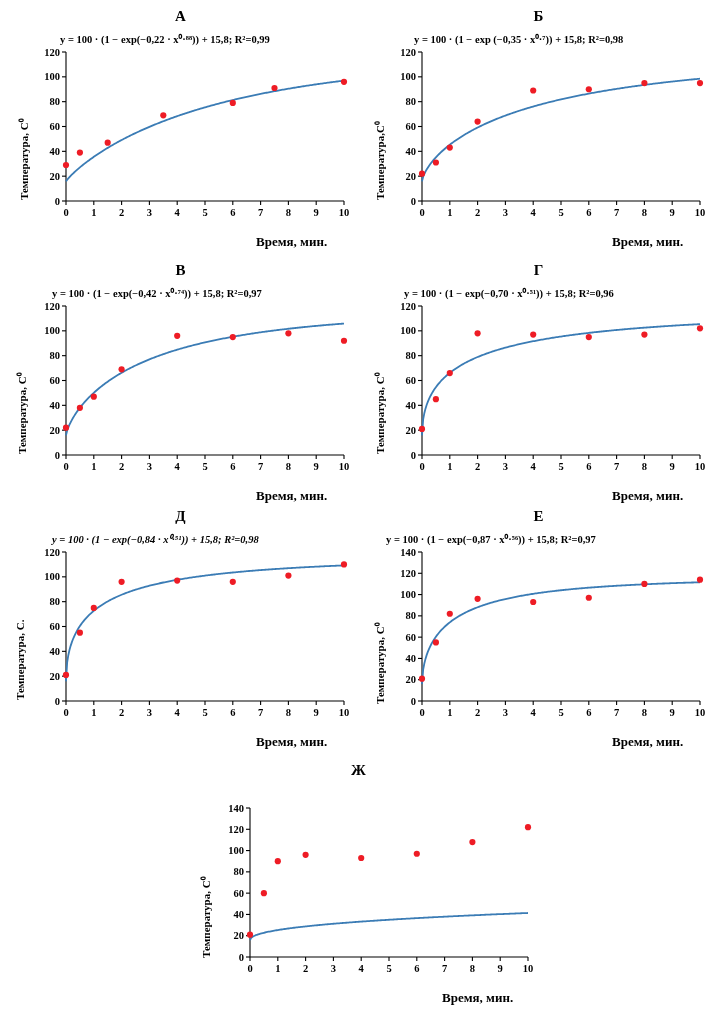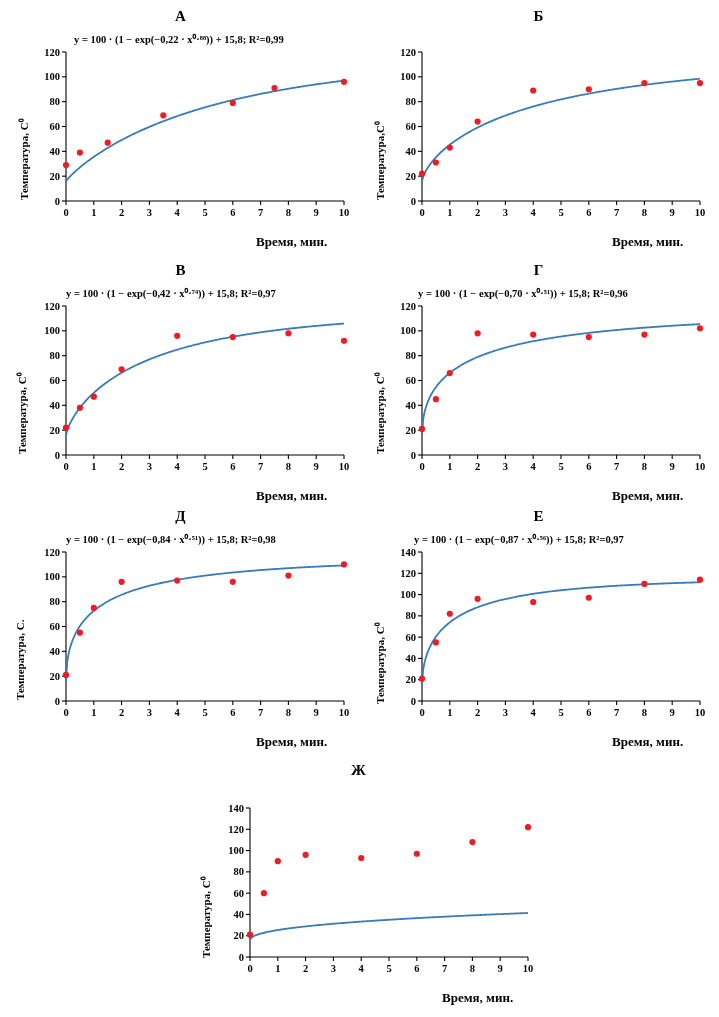--- a/index.html
+++ b/index.html
@@ -5,21 +5,21 @@
   html,body{margin:0;padding:0;background:#ffffff;}
   body{width:719px;height:1017px;font-family:"Liberation Serif",serif;color:#000;}
   .sheet{position:relative;width:719px;height:1017px;}
   .panel{position:absolute;}
   .panel-title{
     position:absolute;left:0;top:0;width:100%;text-align:center;
     font-family:"Liberation Serif",serif;font-weight:bold;font-size:15px;
   }
   .eq{
     position:absolute;font-family:"Liberation Serif",serif;font-weight:bold;
-    font-size:10.5px;white-space:nowrap;margin-left:14px;
+    font-size:10.5px;white-space:nowrap;
   }
   .plot{position:absolute;}
   .ylabel{
     position:absolute;font-weight:bold;font-size:11px;
     transform-origin:left top;transform:rotate(-90deg);white-space:nowrap;
   }
   .xlabel{
     position:absolute;font-weight:bold;font-size:13px;white-space:nowrap;
   }
   svg{display:block;}
@@ -86,20 +86,21 @@
           <circle cx="131.3" cy="91.325" r="3.1" class="pt"></circle>
           <circle cx="200.79999999999998" cy="78.90833333333333" r="3.1" class="pt"></circle>
           <circle cx="242.5" cy="64.00833333333334" r="3.1" class="pt"></circle>
           <circle cx="312" cy="57.8" r="3.1" class="pt"></circle>
         </svg>
     </div>
   </div>
 
   <div class="panel" style="left:366px;top:8px;width:345px;height:245px;">
     <div class="panel-title">Б</div>
+    <div class="eq" style="left:48px;top:24px;">y = 100 · (1 − exp (−0,35 · x⁰·⁷)) + 15,8; R²=0,98</div>
     <div class="ylabel" style="left:6px;top:192px;">Температура,С⁰</div>
     <div class="xlabel" style="left:246px;top:226px;">Время, мин.</div>
     <div class="plot" style="left:22px;top:16px;">
       <svg id="svg-b" width="320" height="205">
           <line x1="34" y1="28" x2="34" y2="177" class="axis"></line>
           <line x1="34" y1="177" x2="312" y2="177" class="axis"></line>
           <line x1="30" y1="177" x2="34" y2="177" class="tick"></line>
           <text x="28" y="180.6" class="ticklabel" text-anchor="end">0</text>
           <line x1="30" y1="152.16666666666666" x2="34" y2="152.16666666666666" class="tick"></line>
           <text x="28" y="155.76666666666665" class="ticklabel" text-anchor="end">20</text>
@@ -259,21 +260,21 @@
           <circle cx="145.2" cy="56.55833333333334" r="3.1" class="pt"></circle>
           <circle cx="200.79999999999998" cy="59.04166666666667" r="3.1" class="pt"></circle>
           <circle cx="256.4" cy="56.55833333333334" r="3.1" class="pt"></circle>
           <circle cx="312" cy="50.35000000000001" r="3.1" class="pt"></circle>
         </svg>
     </div>
   </div>
 
   <div class="panel" style="left:8px;top:508px;width:345px;height:245px;">
     <div class="panel-title">Д</div>
-    <div class="eq" style="left:44px;top:24px;">y = 100 · (1 − exp(−0,84 · x⁰·⁵¹)) + 15,8; R²=0,98</div>
+    <div class="eq" style="left:44px;top:24px;font-style:italic;">y = 100 · (1 − exp(−0,84 · x⁰·⁵¹)) + 15,8; R²=0,98</div>
     <div class="ylabel" style="left:6px;top:192px;">Температура, С.</div>
     <div class="xlabel" style="left:248px;top:226px;">Время, мин.</div>
     <div class="plot" style="left:24px;top:16px;">
       <svg id="svg-d" width="320" height="205">
           <line x1="34" y1="28" x2="34" y2="177" class="axis"></line>
           <line x1="34" y1="177" x2="312" y2="177" class="axis"></line>
           <line x1="30" y1="177" x2="34" y2="177" class="tick"></line>
           <text x="28" y="180.6" class="ticklabel" text-anchor="end">0</text>
           <line x1="30" y1="152.16666666666666" x2="34" y2="152.16666666666666" class="tick"></line>
           <text x="28" y="155.76666666666665" class="ticklabel" text-anchor="end">20</text>
@@ -317,21 +318,21 @@
           <circle cx="145.2" cy="56.55833333333334" r="3.1" class="pt"></circle>
           <circle cx="200.79999999999998" cy="57.8" r="3.1" class="pt"></circle>
           <circle cx="256.4" cy="51.59166666666667" r="3.1" class="pt"></circle>
           <circle cx="312" cy="40.416666666666686" r="3.1" class="pt"></circle>
         </svg>
     </div>
   </div>
 
   <div class="panel" style="left:366px;top:508px;width:345px;height:245px;">
     <div class="panel-title">Е</div>
-    <div class="eq" style="left:34px;top:24px;text-align:right;">y = 100 · (1 − exp(−0,87 · x⁰·⁵⁶)) + 15,8; R²=0,97</div>
+    <div class="eq" style="left:20px;top:24px;text-align:right;">y = 100 · (1 − exp(−0,87 · x⁰·⁵⁶)) + 15,8; R²=0,97</div>
     <div class="ylabel" style="left:6px;top:196px;">Температура, С⁰</div>
     <div class="xlabel" style="left:246px;top:226px;">Время, мин.</div>
     <div class="plot" style="left:22px;top:16px;">
       <svg id="svg-e" width="320" height="205">
           <line x1="34" y1="28" x2="34" y2="177" class="axis"></line>
           <line x1="34" y1="177" x2="312" y2="177" class="axis"></line>
           <line x1="30" y1="177" x2="34" y2="177" class="tick"></line>
           <text x="28" y="180.6" class="ticklabel" text-anchor="end">0</text>
           <line x1="30" y1="155.71428571428572" x2="34" y2="155.71428571428572" class="tick"></line>
           <text x="28" y="159.31428571428572" class="ticklabel" text-anchor="end">20</text>

